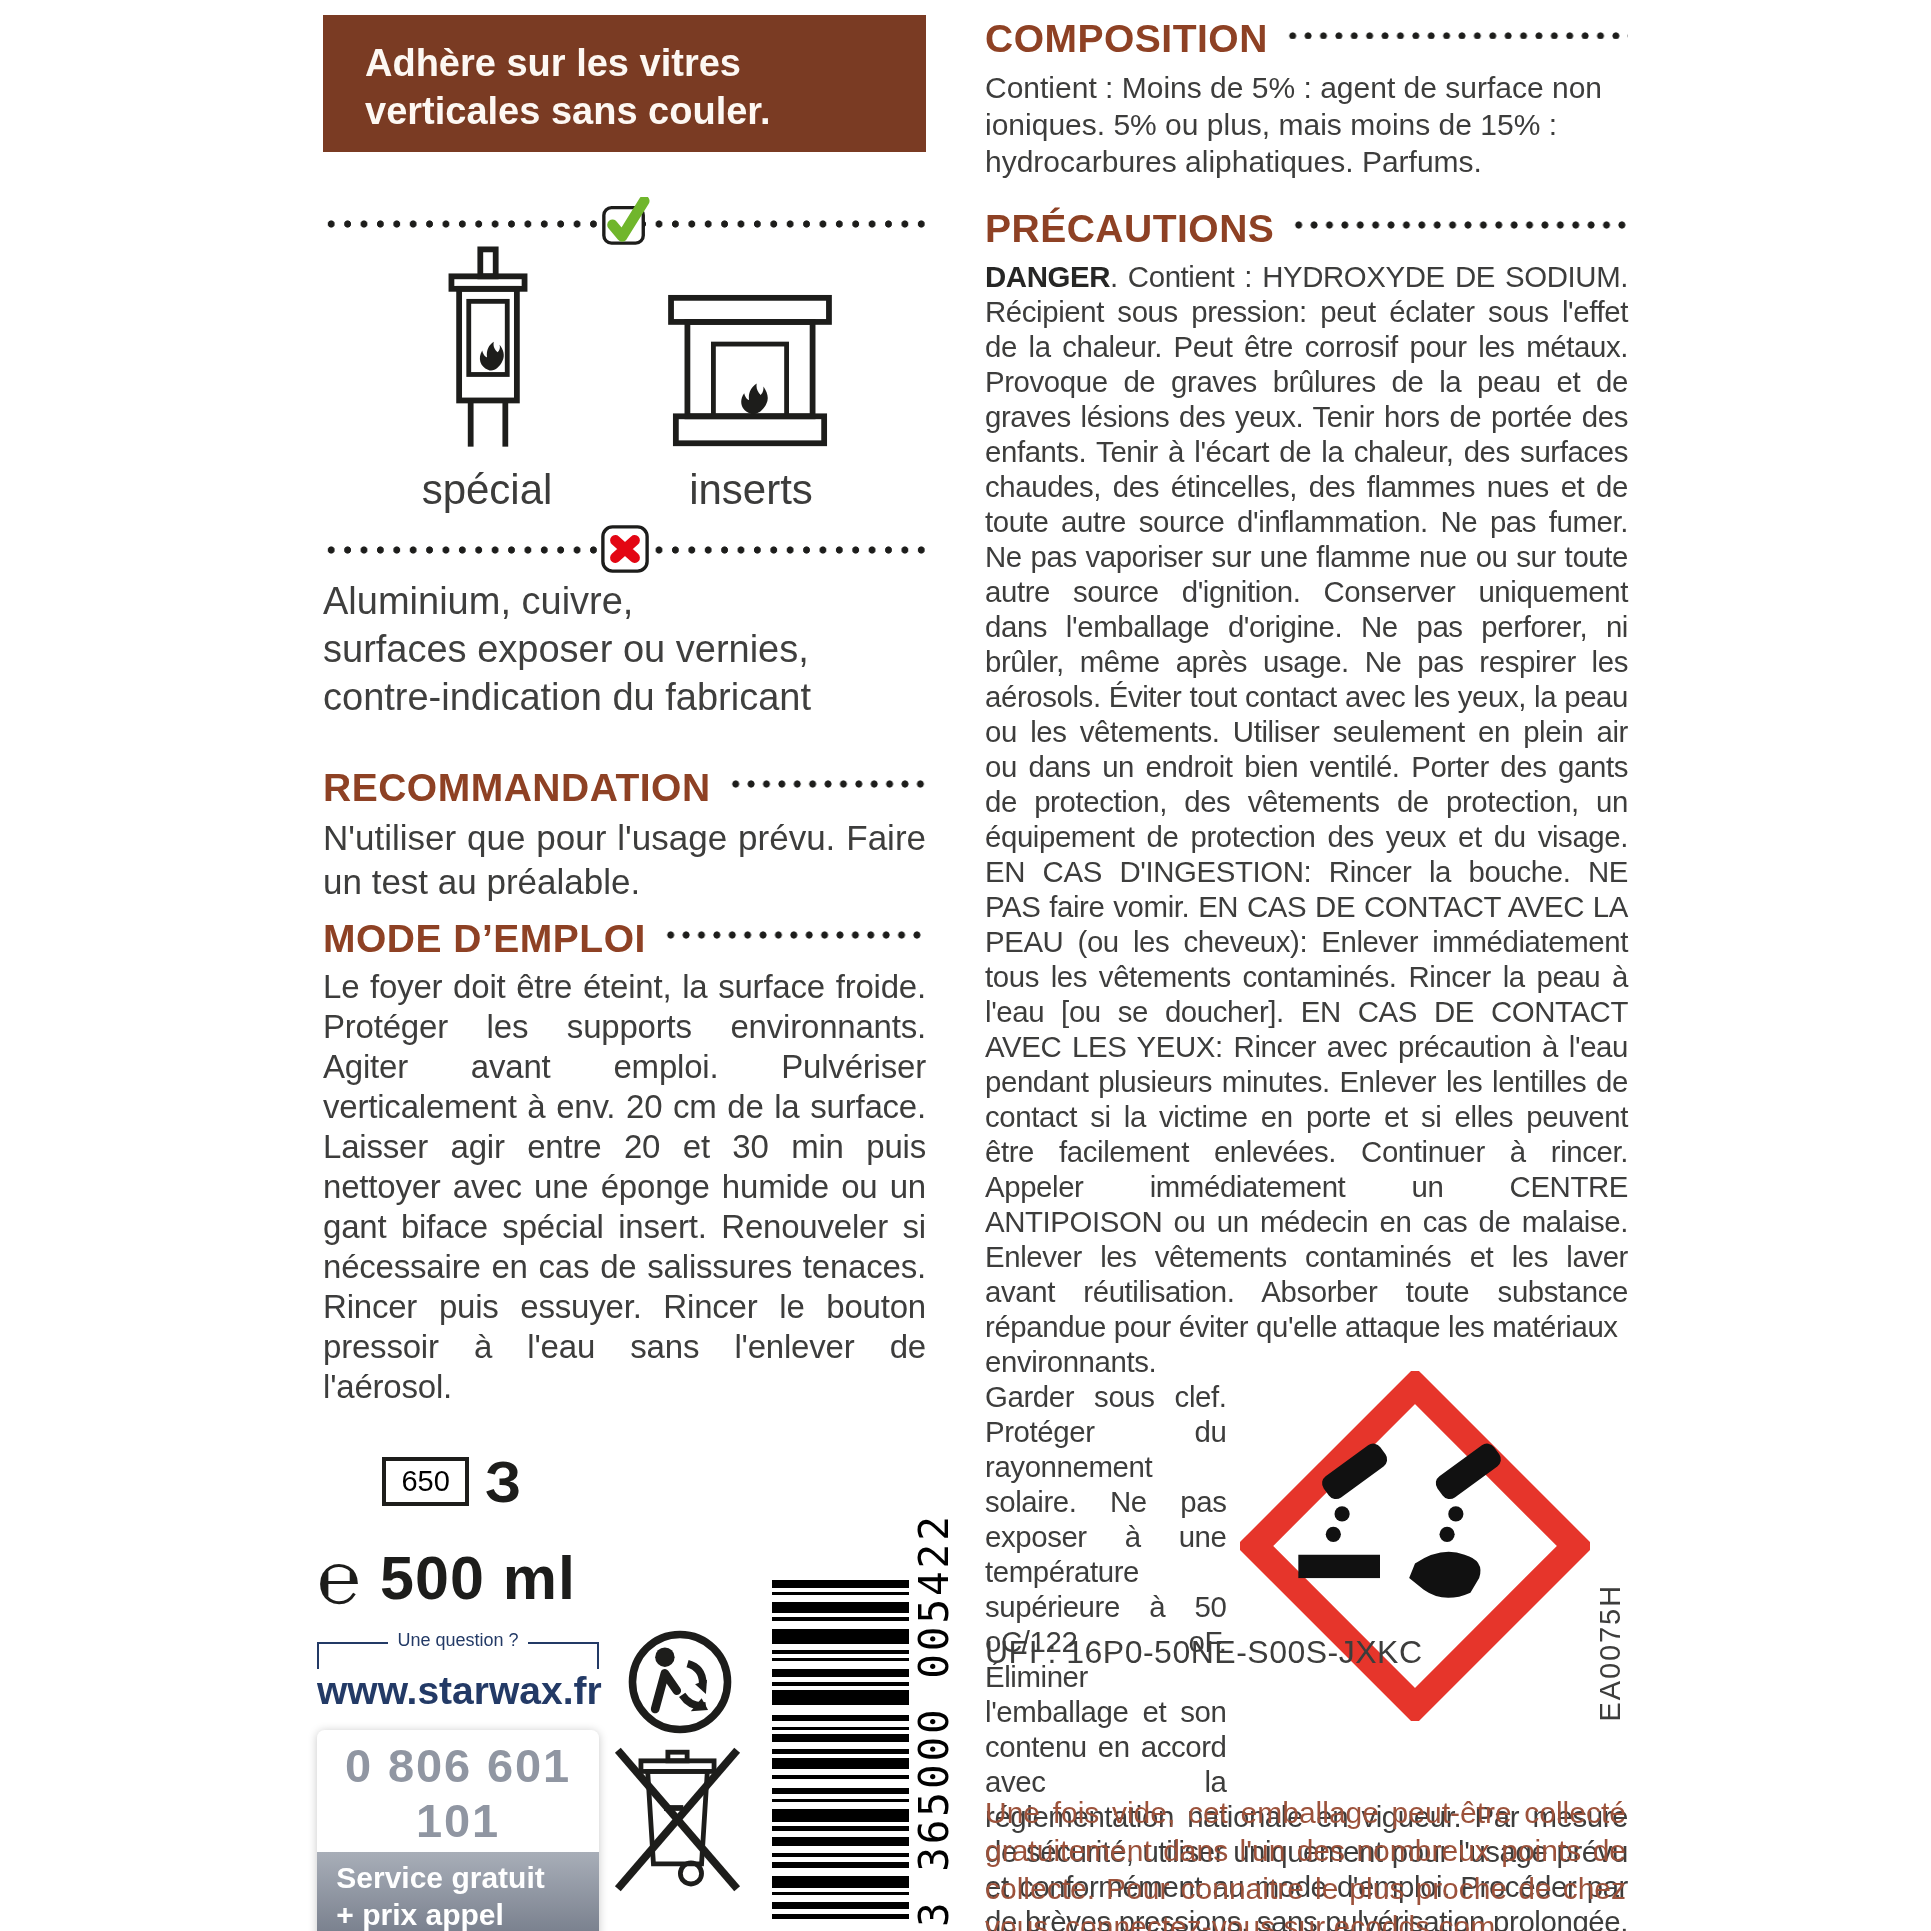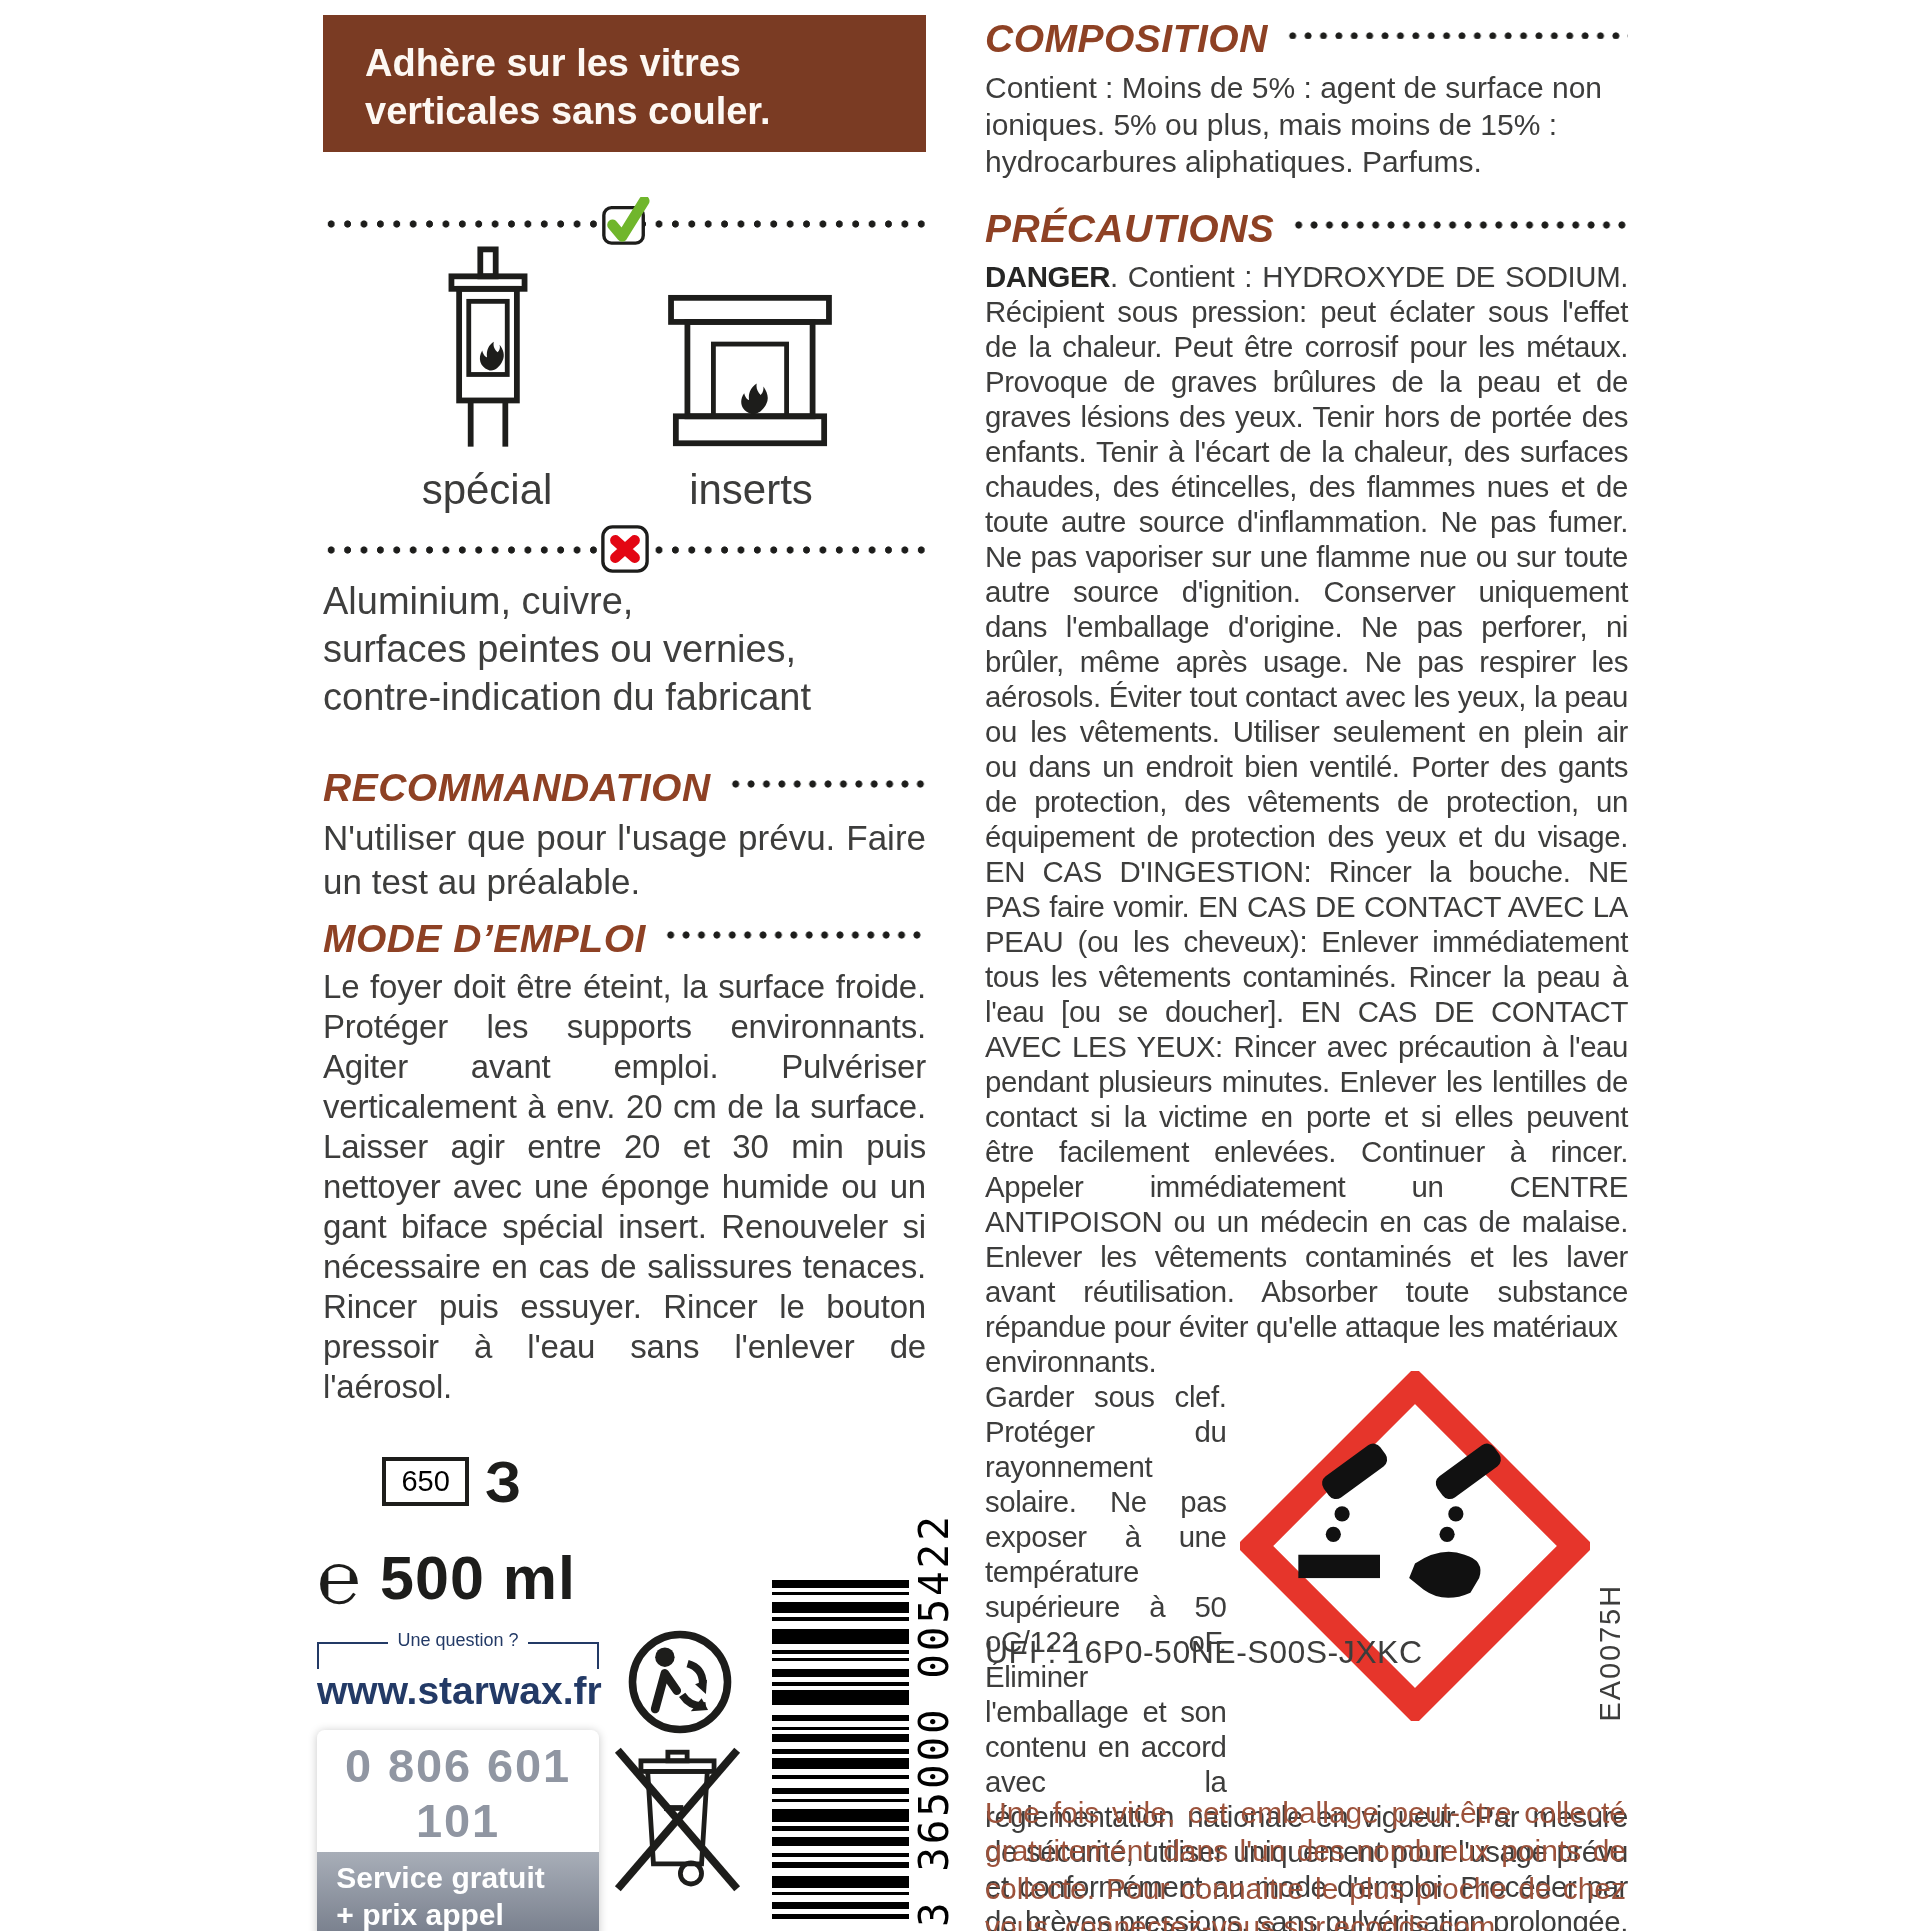--- a/index.html
+++ b/index.html
@@ -10,21 +10,21 @@
   .left-col{position:absolute;left:323px;top:0;width:603px;height:1536px;}
   .banner{position:absolute;left:0;top:14.5px;width:603px;height:137px;background:#7a3b23;
     box-sizing:border-box;padding:24px 19.3px 0 42px;color:#fdf8f3;font-size:38px;line-height:48px;font-weight:700;}
   .dotline{position:absolute;left:0;width:603px;height:50px;}
   .dotline .dots{position:absolute;left:0;right:0;top:23px;height:7.7px;
     background:radial-gradient(circle,#1d1d1b 3.1px,transparent 3.8px);background-size:16.4px 7.7px;background-repeat:repeat-x;}
   .dotline svg{position:absolute;top:0;}
   .figures{position:absolute;left:0;top:246px;width:603px;height:290px;}
   .fig-label{position:absolute;font-size:42px;color:#3c3c3b;text-align:center;width:212px;}
   .xblock{position:absolute;left:0;top:577px;width:603px;font-size:38px;line-height:48px;color:#3f3f3e;}
-  .sec-head{display:flex;align-items:center;gap:17px;color:#8e4124;font-size:39px;font-weight:700;letter-spacing:0.5px;font-style:italic;}
+  .sec-head{display:flex;align-items:center;gap:17px;color:#8e4124;font-size:39px;font-weight:700;letter-spacing:0.5px;}
   .sec-head .dots{flex:1;height:7.7px;margin-top:-7.7px;
     background:radial-gradient(circle,#1d1d1b 3.1px,transparent 3.8px);background-size:15.4px 7.7px;background-repeat:repeat-x;}
   .reco-h{position:absolute;left:0;top:766px;width:603px;}
   .reco-b{position:absolute;left:0;top:816px;width:603px;font-size:35px;line-height:44px;text-align:justify;}
   .mode-h{position:absolute;left:0;top:917px;width:603px;}
   .mode-b{position:absolute;left:0;top:967px;width:603px;font-size:33px;line-height:40px;
     text-align:justify;letter-spacing:-0.2px;}
 
   
   .right-col{position:absolute;left:985px;top:17.4px;width:643px;}
@@ -117,21 +117,21 @@
     <div class="dotline" style="top:523px;">
       <div class="dots"></div>
       <svg style="left:277px;top:1px;" width="50" height="50" viewBox="0 0 52 52">
         <rect x="3" y="3" width="46" height="46" rx="10" fill="#fff" stroke="#1d1d1b" stroke-width="3.5"></rect>
         <path d="M16 17 L36 35 M36 17 L16 35" fill="none" stroke="#e30613" stroke-width="11" stroke-linecap="round"></path>
       </svg>
     </div>
 
     <div class="xblock">
       <div>Aluminium, cuivre,</div>
-      <div>surfaces peintes ou vernies,</div>
+      <div>surfaces exposer ou vernies,</div>
       <div>contre-indication du fabricant</div>
     </div>
 
     <div class="sec-head reco-h">
       <span>RECOMMANDATION</span>
       <span class="dots"></span>
     </div>
     <div class="reco-b">N'utiliser que pour l'usage prévu. Faire un test au préalable.</div>
 
     <div class="sec-head mode-h">

